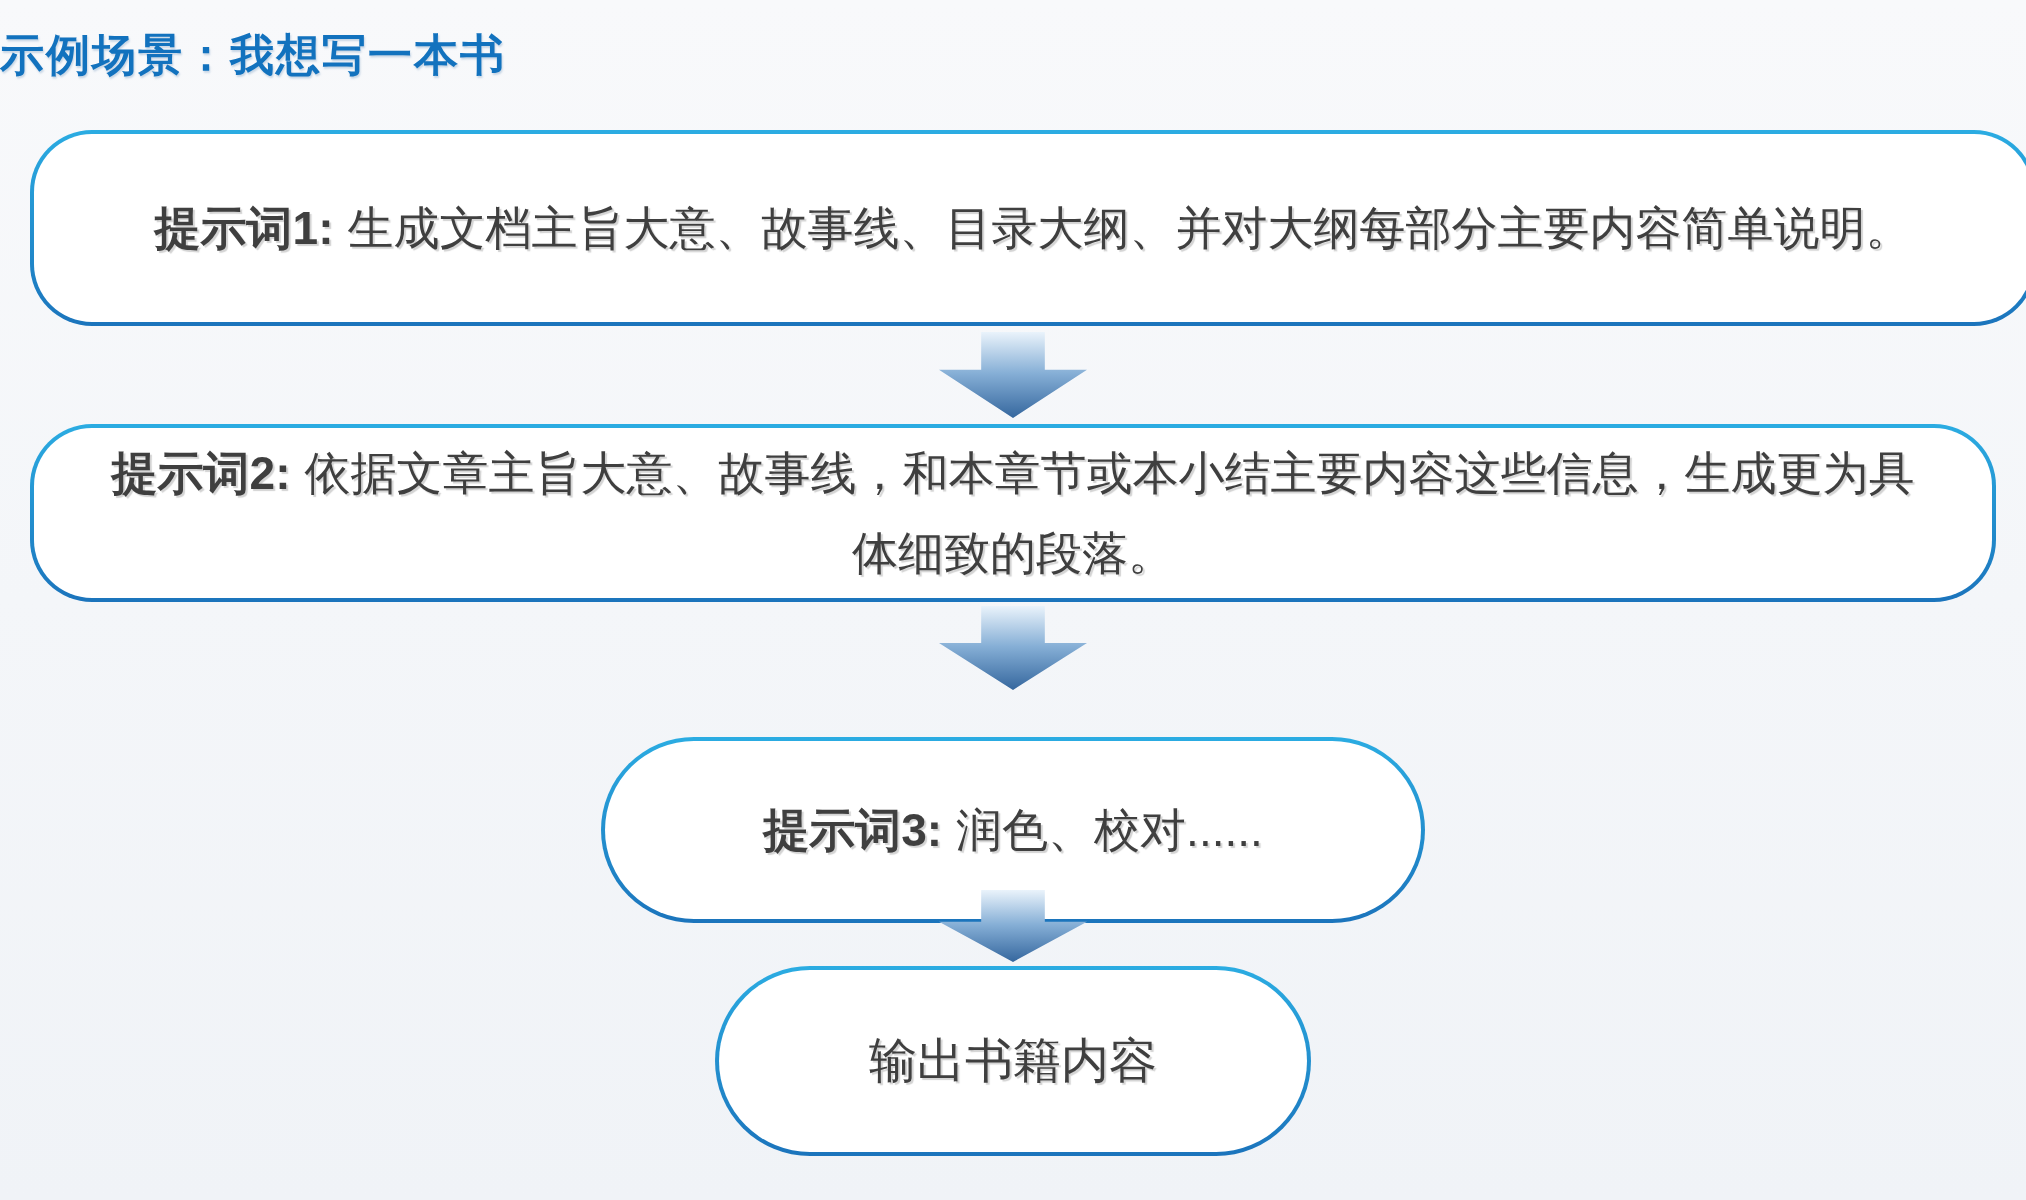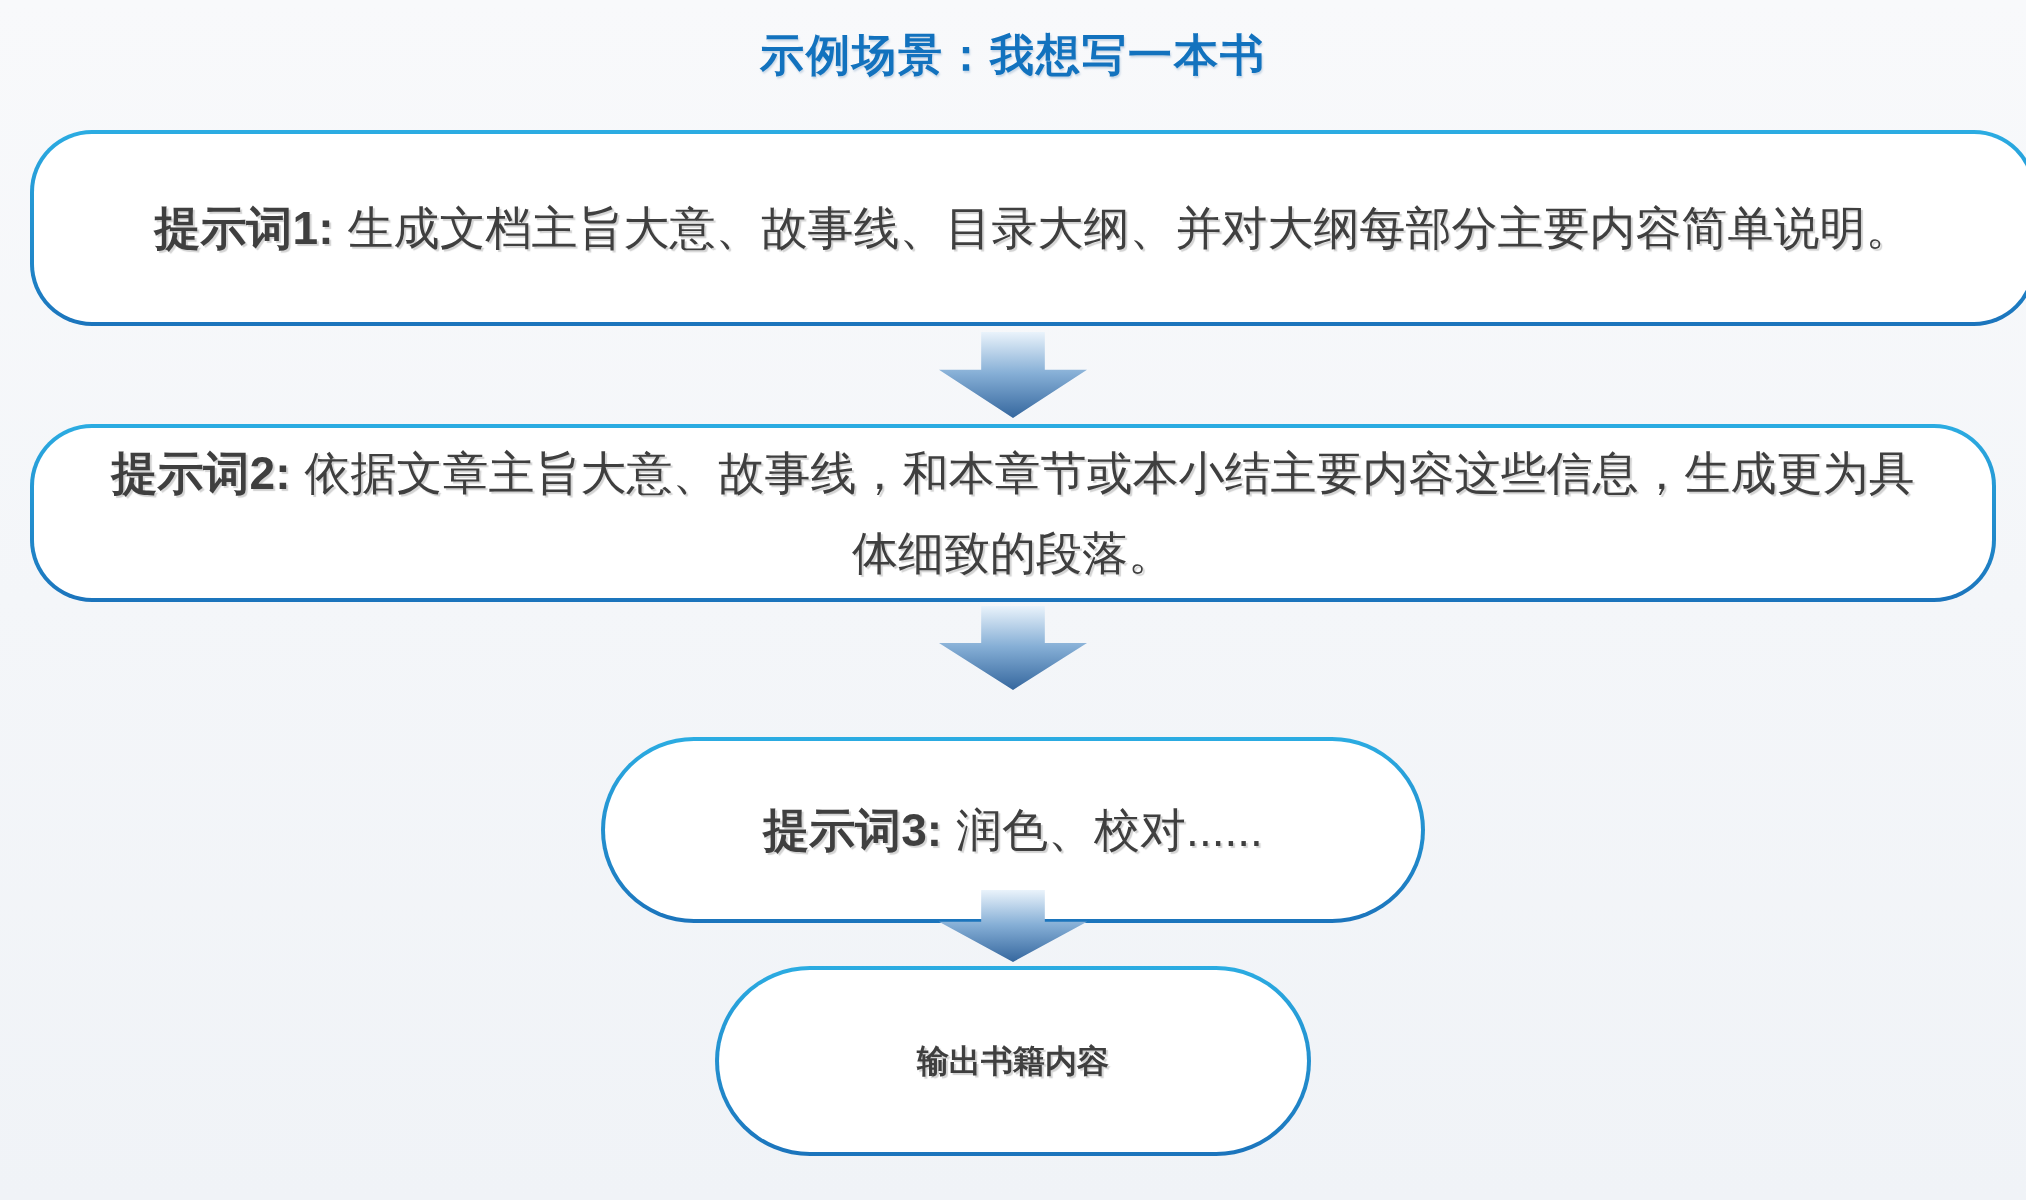--- a/index.html
+++ b/index.html
@@ -16,21 +16,20 @@
     position: relative;
     width: 2026px;
     height: 1200px;
     background: linear-gradient(180deg, var(--page-bg-top, #F8F9FB) 0%, var(--page-bg-bottom, #F0F3F7) 100%);
   }
   .title {
     position: absolute;
     top: 26px;
     left: 0;
     width: 100%;
-    text-align: center;
     font-size: 44px;
     font-weight: 700;
     color: var(--title-color, #1272BE);
     letter-spacing: 2px;
     text-shadow: 1px 2px 2px rgba(110, 150, 190, 0.35);
   }
   
   .gbox {
     position: absolute;
     background: linear-gradient(180deg, var(--border-top, #2BACE2) 0%, var(--border-bottom, #1B74BC) 100%);
@@ -61,21 +60,21 @@
   }
   .step-label:not(:empty) {
     margin-right: 14px;
   }
   #box-1 { top: 130px; left: 30px;  width: 2006px; height: 196px; }
   #box-2 { top: 424px; left: 30px;  width: 1966px; height: 178px; }
   #box-3 { top: 700px; left: 50%; transform: translateX(-50%); width: 824px; height: 186px; border-radius: 94px; margin-top: 37px; }
   #box-3 .gbox-inner { border-radius: 90px; }
   #box-4 { top: 966px; left: 50%; transform: translateX(-50%); width: 596px; height: 190px; border-radius: 96px; }
   #box-4 .gbox-inner { border-radius: 92px; }
-  #box-4 .step-text-wrap { font-weight: 700; font-size: 32px; }
+  #box-4 .step-text-wrap { font-weight: 400; font-size: 48px; }
   
   .down-arrow {
     position: absolute;
     left: 50%;
     transform: translateX(-50%);
     width: 148px;
     background: linear-gradient(180deg,
       var(--arrow-top, #EAF3FB) 0%,
       var(--arrow-mid, #86AFD6) 48%,
       var(--arrow-bottom, #35679E) 100%);

